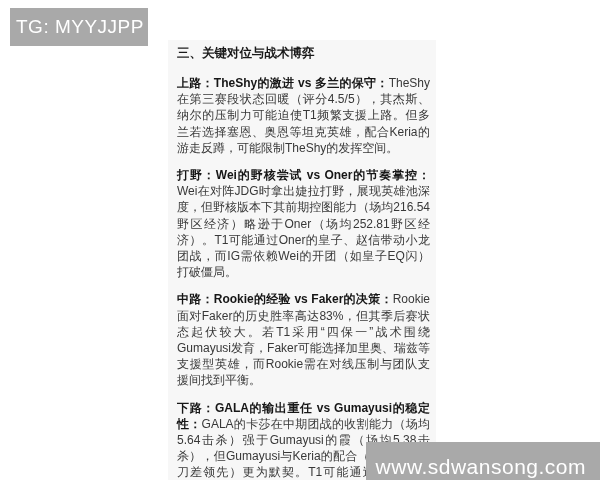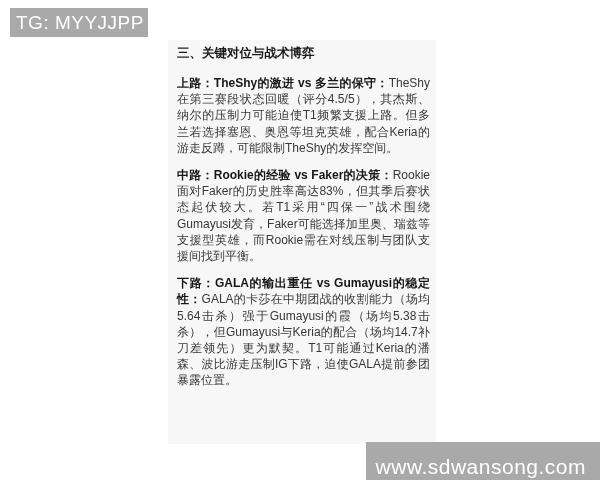--- a/index.html
+++ b/index.html
@@ -19,21 +19,21 @@
     background: #a9a9a9;
     color: #ffffff;
     display: flex;
     align-items: center;
     box-sizing: border-box;
   }
   .badge-tg {
     left: 10px;
     top: 8px;
     width: 138px;
-    height: 29px;
+    height: 38px;
     padding-left: 6px;
     font-size: 19px;
     letter-spacing: 0.5px;
   }
   .badge-site {
     right: 0;
     top: 442px;
     height: 50px;
     padding: 0 14px 0 10px;
     font-size: 21px;
@@ -78,20 +78,23 @@
   <span>TG: MYYJJPP</span>
 </div>
 
 <div class="article">
   <h3>三、关键对位与战术博弈</h3>
 
   <p>
     <span class="lead">上路：TheShy的激进 vs 多兰的保守：</span><span>TheShy在第三赛段状态回暖（评分4.5/5），其杰斯、纳尔的压制力可能迫使T1频繁支援上路。但多兰若选择塞恩、奥恩等坦克英雄，配合Keria的游走反蹲，可能限制TheShy的发挥空间。</span>
   </p>
 
+  <p>
+    <span class="lead">打野：Wei的野核尝试 vs Oner的节奏掌控：</span><span>Wei在对阵JDG时拿出婕拉打野，展现英雄池深度，但野核版本下其前期控图能力（场均216.54野区经济）略逊于Oner（场均252.81野区经济）。T1可能通过Oner的皇子、赵信带动小龙团战，而IG需依赖Wei的开团（如皇子EQ闪）打破僵局。</span>
+  </p>
 
   <p>
     <span class="lead">中路：Rookie的经验 vs Faker的决策：</span><span>Rookie面对Faker的历史胜率高达83%，但其季后赛状态起伏较大。若T1采用“四保一”战术围绕Gumayusi发育，Faker可能选择加里奥、瑞兹等支援型英雄，而Rookie需在对线压制与团队支援间找到平衡。</span>
   </p>
 
   <p>
     <span class="lead">下路：GALA的输出重任 vs Gumayusi的稳定性：</span><span>GALA的卡莎在中期团战的收割能力（场均5.64击杀）强于Gumayusi的霞（场均5.38击杀），但Gumayusi与Keria的配合（场均14.7补刀差领先）更为默契。T1可能通过Keria的潘森、波比游走压制IG下路，迫使GALA提前参团暴露位置。</span>
   </p>
 </div>
 

